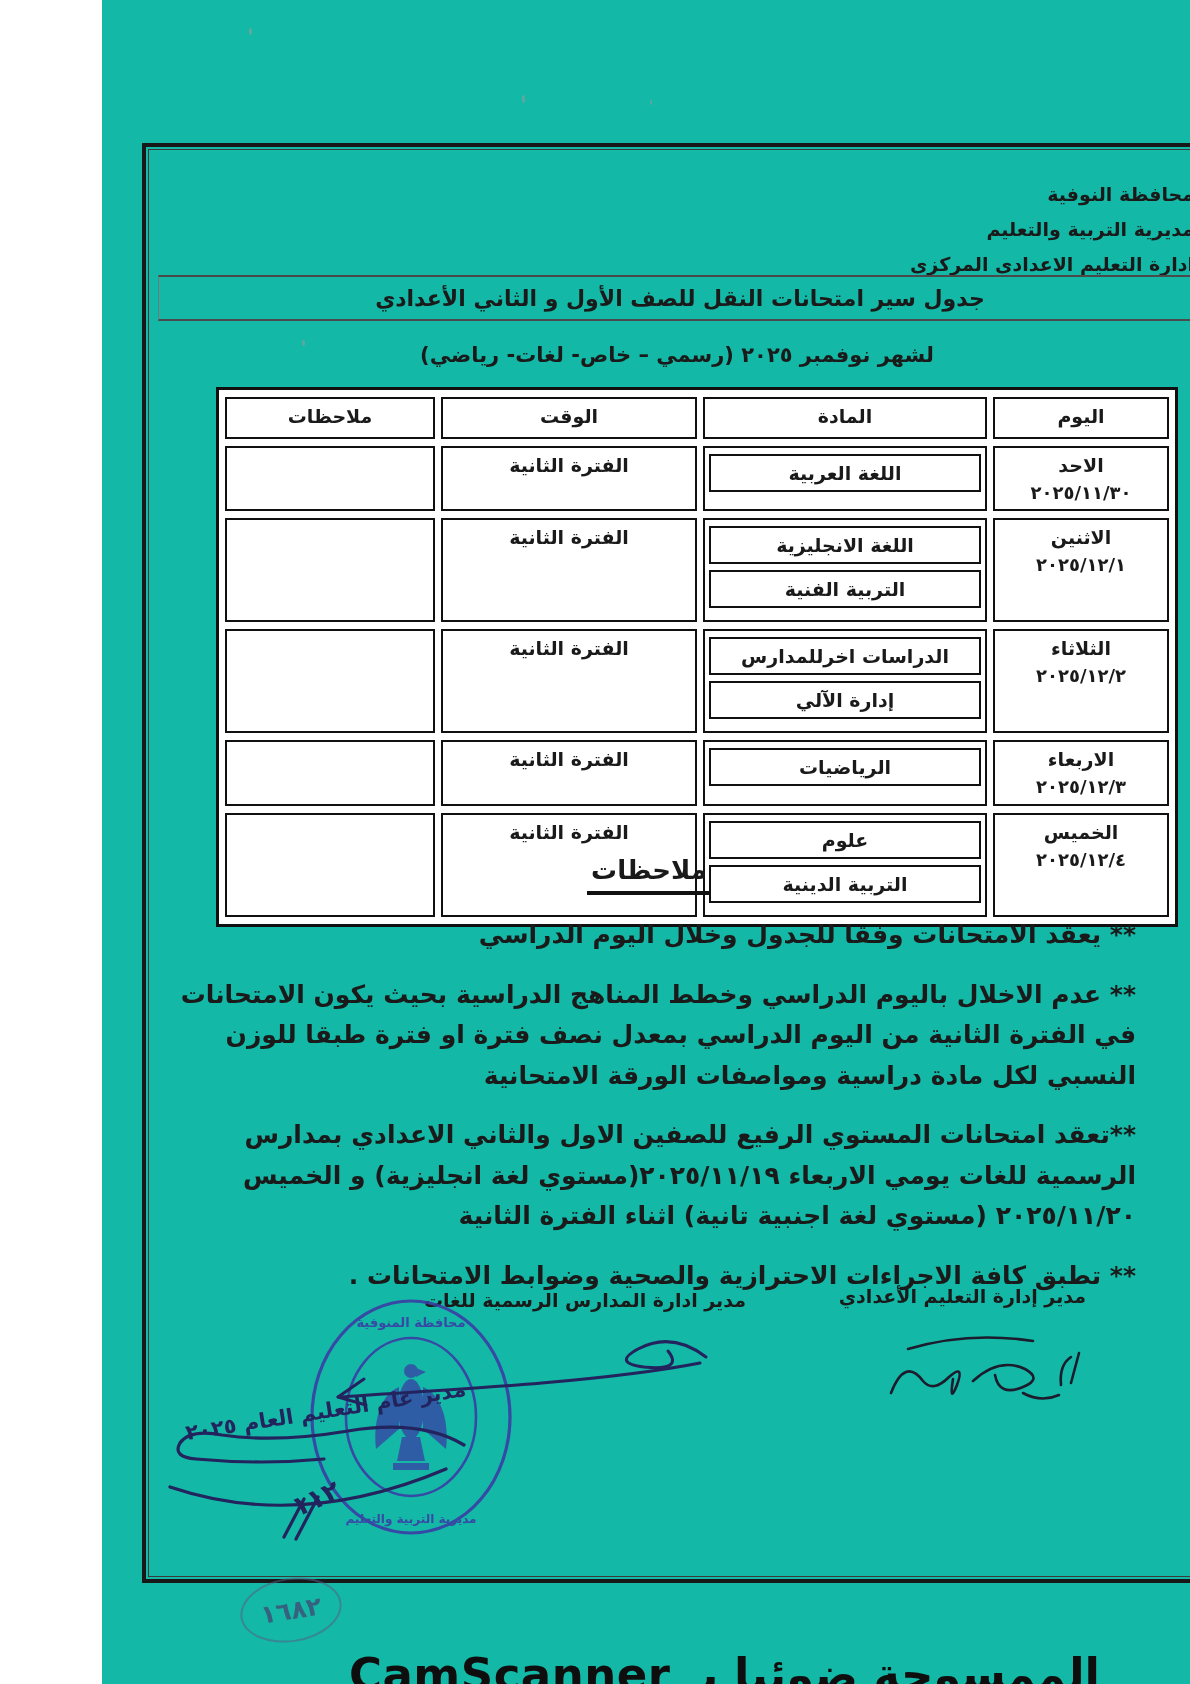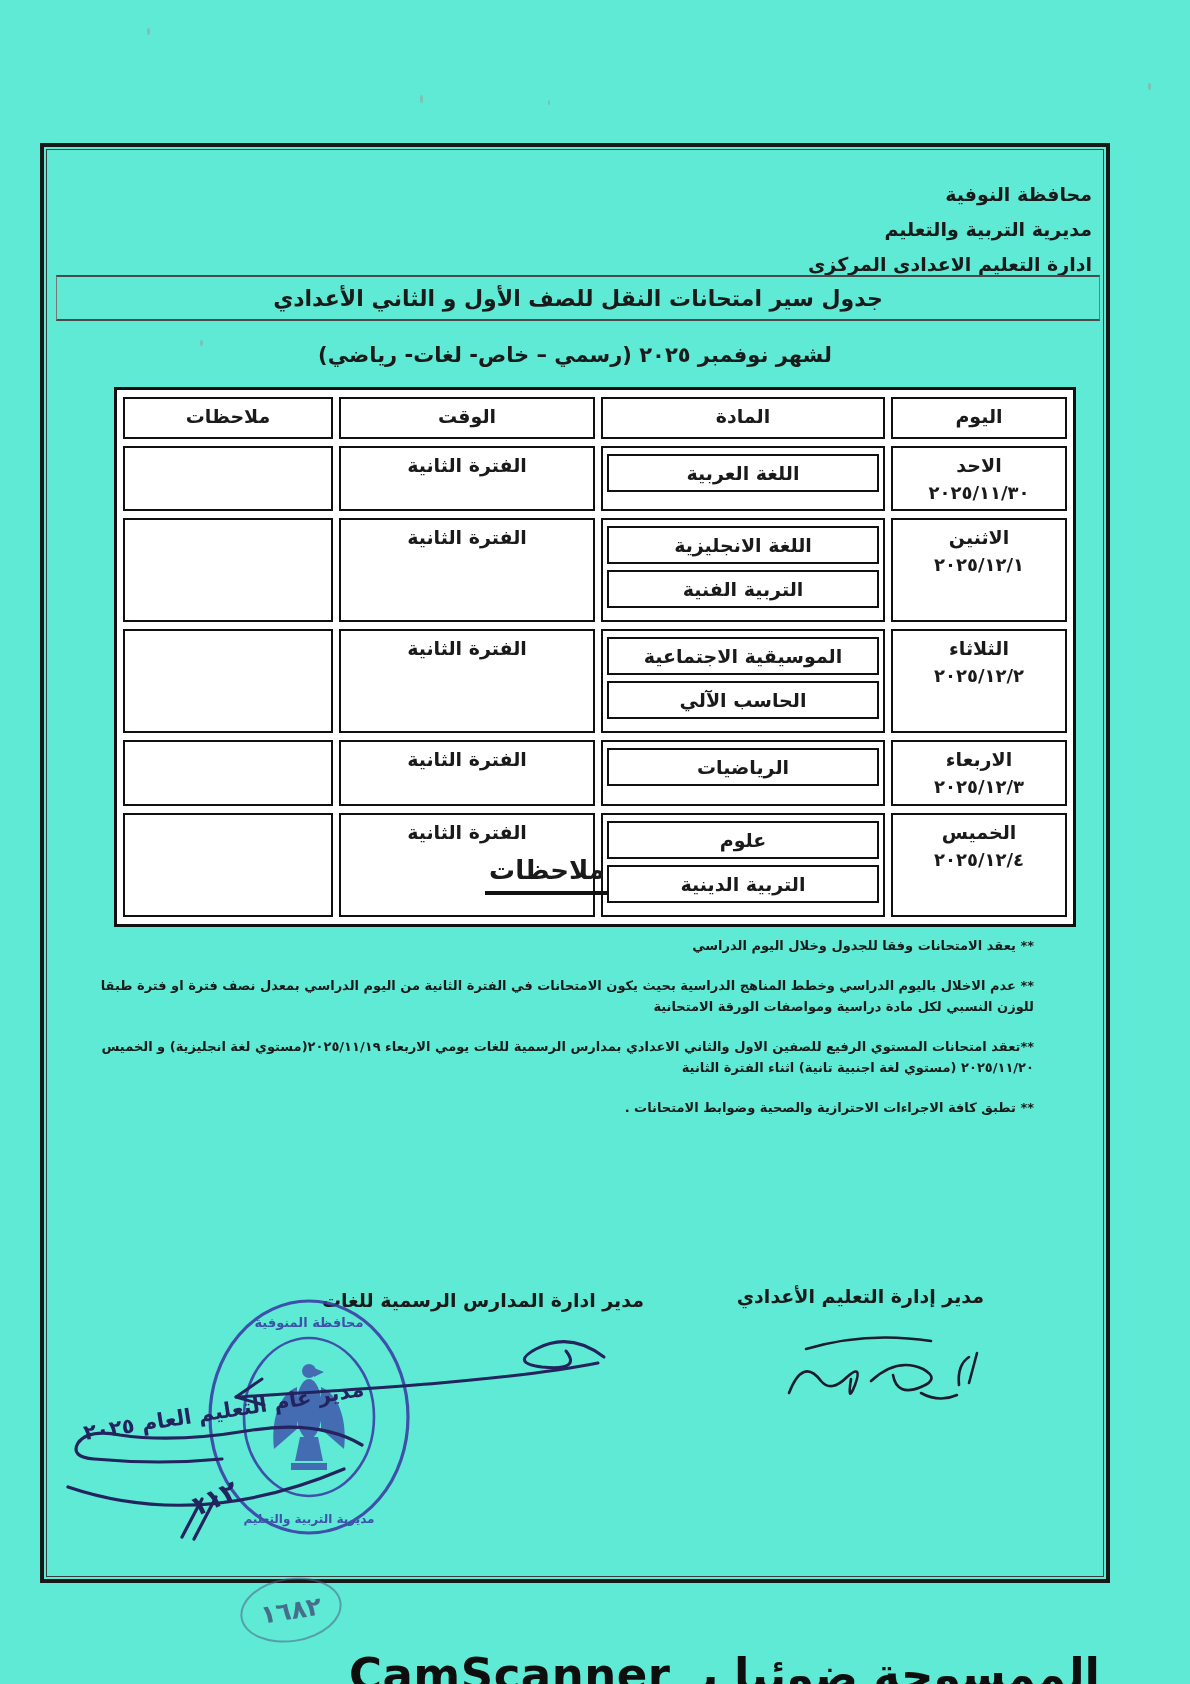--- a/index.html
+++ b/index.html
@@ -1,20 +1,20 @@
 <!DOCTYPE html>
 <html lang="ar" dir="rtl"><head>
 <meta charset="utf-8">
 <style>
   * { margin:0; padding:0; box-sizing:border-box; }
   html,body { background:#ffffff; }
   body { font-family:"DejaVu Sans", sans-serif; }
   .page {
-    position:relative; width:1190px; height:1684px;
-    background:#5eead4; overflow:hidden; direction:rtl; color:#1a1a1a;
+    position:relative; width:1088px; height:1684px;
+    background:#14b8a6; overflow:hidden; direction:rtl; color:#1a1a1a;
   }
   
   .frame {
     position:absolute; left:40px; top:143px; width:1070px; height:1440px;
     border:4px solid #181818;
   }
   .frame::before{
     content:""; position:absolute; inset:2px; border:1.5px solid #3a3a3a; pointer-events:none;
   }
   .inner { position:absolute; inset:0; }
@@ -63,21 +63,21 @@
   .notes-heading {
     position:absolute; top:708px; left:0; right:0; text-align:center;
     transform:translateX(-28px);
     font-size:26px; font-weight:700;
     }
   .notes-heading span{
     border-bottom:4px solid #111; padding:0 4px 6px 4px;
   }
   .notes-list {
     position:absolute; top:768px; right:72px; left:30px;
-    text-align:right; font-size:13px; font-weight:700; line-height:1.62;margin-top:20px;
+    text-align:right; font-size:25px; font-weight:700; line-height:1.62;
   }
   .notes-list .note { margin-bottom:19px; }
 
   
   .sig-title { position:absolute; font-size:19px; font-weight:700; white-space:nowrap; }
   .sig-right-title { top:1138px; right:122px; }
   .sig-center-title { top:1142px; right:462px; }
   .hand {
     position:absolute; color:#23235e; font-weight:700; white-space:nowrap;
   }
@@ -168,22 +168,22 @@
             </td>
             <td>الفترة الثانية</td>
             <td></td>
           </tr>
           <tr class="r2">
             <td>
               <div class="day">الثلاثاء</div>
               <div class="date">٢٠٢٥/١٢/٢</div>
             </td>
             <td class="c-subj">
-              <div class="subject-box">الموسيقية الاجتماعية</div>
-              <div class="subject-box">الحاسب الآلي</div>
+              <div class="subject-box">الدراسات اخرللمدارس</div>
+              <div class="subject-box">إدارة الآلي</div>
             </td>
             <td>الفترة الثانية</td>
             <td></td>
           </tr>
           <tr class="r3">
             <td>
               <div class="day">الاربعاء</div>
               <div class="date">٢٠٢٥/١٢/٣</div>
             </td>
             <td class="c-subj">

